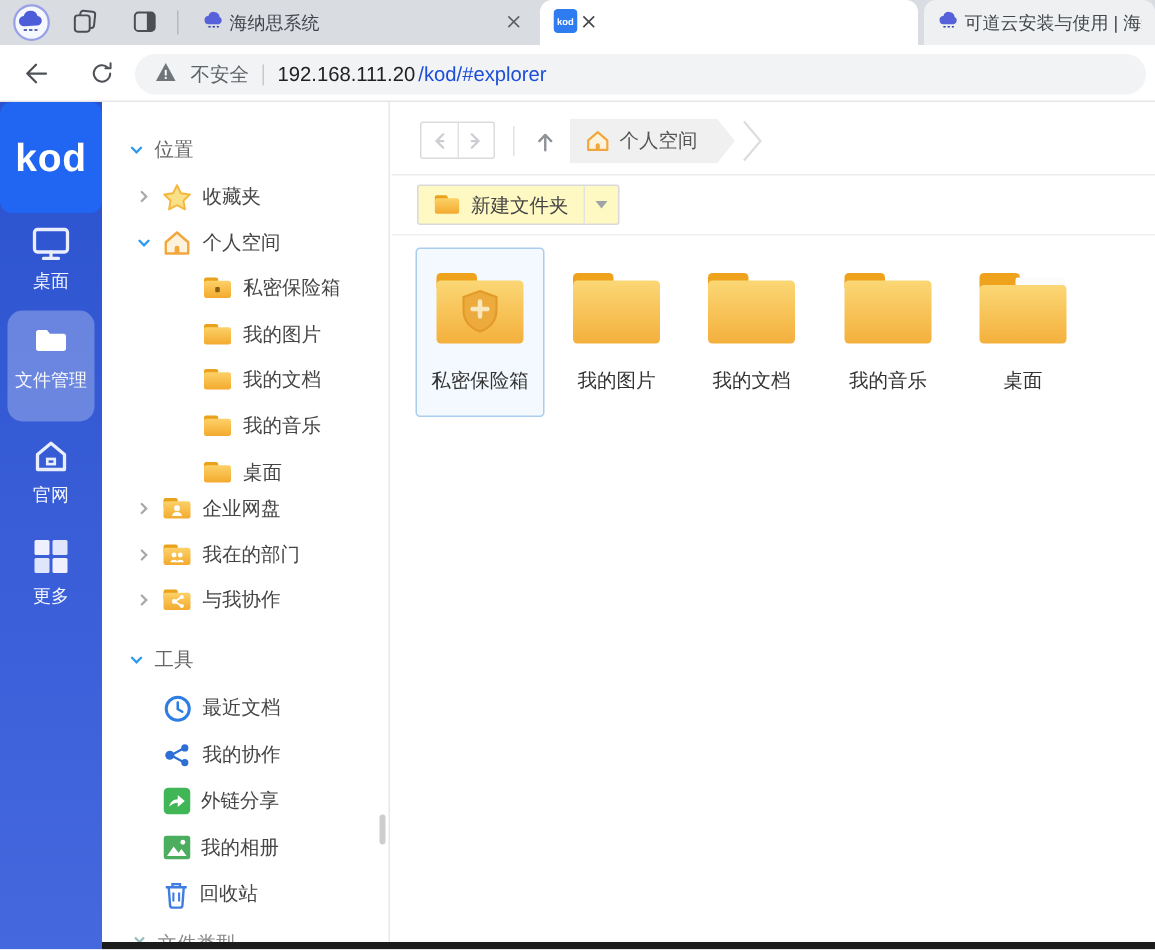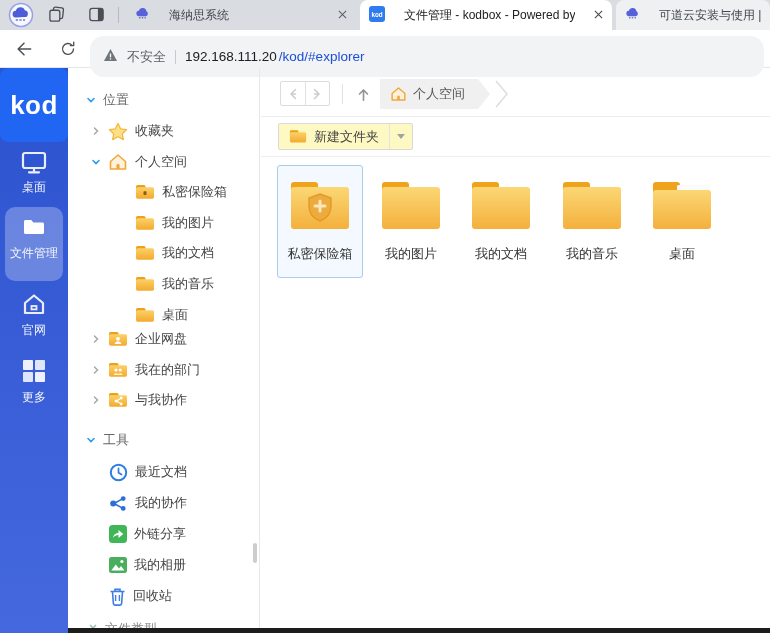--- a/index.html
+++ b/index.html
@@ -3,32 +3,32 @@
 <meta charset="utf-8">
 <style>
   * { margin:0; padding:0; box-sizing:border-box; }
   html,body { width:770px; height:633px; overflow:hidden;
     font-family:"Liberation Sans","DejaVu Sans",sans-serif; }
   .screen { position:relative; width:770px; height:633px; background:#fff; overflow:hidden; }
   .abs { position:absolute; }
 
   
   .tabbar { position:absolute; left:0; top:0; width:770px; height:30px; background:#d9dce1; }
-  .tab { position:absolute; top:0; height:30px; display:flex; align-items:center; gap:19px;
+  .tab { position:absolute; top:0; height:30px; display:flex; align-items:center; gap:3px;
          padding:0 9px; font-size:12px; color:#43474c; overflow:hidden; }
   .tab .title { flex:1; white-space:nowrap; overflow:hidden; }
   .tab.active { background:#fff; border-radius:8px 8px 0 0; color:#202124; }
   .tab.light  { background:#eef0f2; border-radius:8px 8px 0 0; }
   .vsep { position:absolute; width:1px; background:#b6bac0; }
 
   .addrbar { position:absolute; left:0; top:30px; width:770px; height:38px; background:#fff;
              border-bottom:1px solid #e5e6e8; }
   .navbtn { position:absolute; top:37px; width:24px; height:24px; display:flex;
             align-items:center; justify-content:center; }
-  .pill { position:absolute; left:90px; top:36px; width:674px; height:41px; background:#f1f3f4;
+  .pill { position:absolute; left:90px; top:36px; width:674px; height:27px; background:#f1f3f4;
           border-radius:14px; display:flex; align-items:center; gap:9px; padding:0 13px;
           font-size:13px; color:#5f6368; }
   .pill .sep { width:1px; height:14px; background:#c7c9cc; }
   .pill .host { color:#202124; font-size:13.5px; }
   .pill .path { color:#1d4ed8; font-size:13.5px; }
 
   
   .sidebar { position:absolute; left:0; top:68px; width:68px; height:565px;
              background:linear-gradient(180deg,#2b52cf,#4568de); }
   .logo { position:absolute; left:0; top:68px; width:68px; height:74px; background:#2166f2;
@@ -127,21 +127,20 @@
       <span><svg width="9" height="9" viewBox="0 0 10 10">
             <path d="M1 1l8 8M9 1L1 9" stroke="#5f6368" stroke-width="1.2"></path>
           </svg></span>
     </div>
 
     <div class="tab active" style="left:360px;width:252px">
       <span><svg width="16" height="16" viewBox="0 0 16 16">
             <rect width="16" height="16" rx="3" fill="#2f7bf0"></rect>
             <text x="8" y="10.8" font-size="6.3" font-weight="bold" fill="#fff" text-anchor="middle">kod</text>
           </svg></span>
-      <span class="title">文件管理 - kodbox - Powered by</span>
       <span><svg width="9" height="9" viewBox="0 0 10 10">
             <path d="M1 1l8 8M9 1L1 9" stroke="#44474b" stroke-width="1.2"></path>
           </svg></span>
     </div>
 
     <div class="tab light" style="left:616px;width:154px">
       <span><svg width="15" height="15" viewBox="0 0 16 16">
             <path d="M4.5 10.8a2.9 2.9 0 0 1-.3-5.8A4.1 4.1 0 0 1 12.2 5.6a2.8 2.8 0 0 1-.6 5.2z" fill="#5661da"></path>
             <path d="M4.2 12.6h1.6M7.2 12.6h1.6M10.2 12.6h1.4" stroke="#2d3ca8" stroke-width="1"></path>
           </svg></span>

